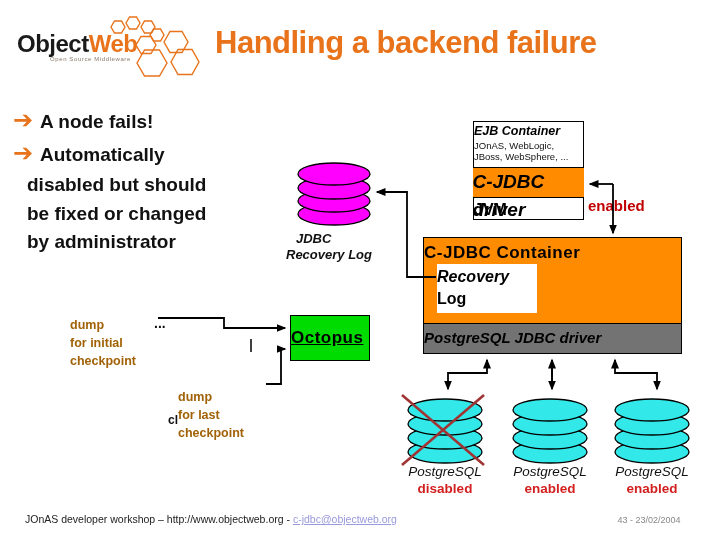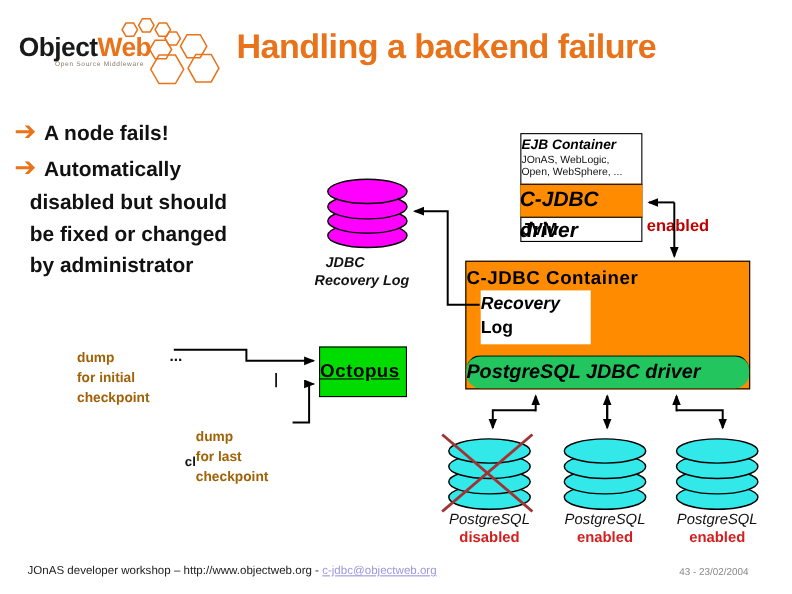--- a/index.html
+++ b/index.html
@@ -24,21 +24,21 @@
   .ejb-title{left:0;top:2px;width:100%;font-size:12.5px;}
   .ejb-sub{left:0;width:100%;font-size:9.5px;color:#111;}
   .ejb-driver{left:-1.5px;top:45px;width:111px;height:31px;background:#ff8c00;border-top:1.5px solid #000;border-bottom:1.5px solid #000;box-sizing:border-box;line-height:28px;font-size:19px;}
   .ejb-jvm{left:0;top:79px;width:100%;font-size:16px;}
   .enabled-label{left:588px;top:197px;font-size:15px;font-weight:bold;color:#c00000;}
   .controller-box{left:423px;top:237px;width:259px;height:117px;background:#ff8c00;border:1.5px solid #000;box-sizing:border-box;}
   .controller-title{left:0;top:5px;width:100%;font-size:17px;letter-spacing:0.5px;}
   .recovery-box{left:13px;top:26px;width:100px;height:49px;background:#ffffff;}
   .recovery-l1{left:0;top:4px;width:100%;font-size:16px;font-style:italic;}
   .recovery-l2{left:0;top:26px;width:100%;font-size:16px;}
-  .pg-strip{left:0;bottom:0;width:100%;height:30px;background:#22c55e;border-top:1.5px solid #000;box-sizing:border-box;line-height:28px;font-size:18px;border-radius:13px;}
+  .pg-strip{left:0;bottom:0;width:100%;height:30px;background:#737373;border-top:1.5px solid #000;box-sizing:border-box;line-height:28px;font-size:15px;}
   .octopus-box{left:290px;top:315px;width:80px;height:46px;background:#00dc00;border:1.5px solid #000;box-sizing:border-box;line-height:43px;font-size:17px;letter-spacing:0.5px;text-decoration:underline;}
   .lbl{font-weight:bold;color:#111;}
   .jdbc-lbl1{left:296px;top:231px;width:76px;font-size:13px;}
   .jdbc-lbl2{left:286px;top:247px;width:98px;font-size:13px;}
   .dump-line{font-size:12.5px;font-weight:bold;color:#a16207;}
   .ellipsis{left:154px;top:315px;font-size:14px;font-weight:bold;color:#111;}
   .cl-frag{left:168px;top:413px;font-size:12px;font-weight:bold;color:#111;}
   .db-name{width:86px;font-size:13.5px;font-weight:normal;font-style:italic;color:#111;text-align:center;}
   .db-status{width:86px;font-size:13.5px;font-weight:bold;color:#d21f1f;text-align:center;}
   
@@ -77,21 +77,21 @@
 
   <div class="abs bullet-arrow" style="left:13px;top:141px;">➔</div>
   <div class="abs bullet-line" style="left:40px;top:144px;">Automatically</div>
   <div class="abs bullet-line" style="left:27px;top:174px;">disabled but should</div>
   <div class="abs bullet-line" style="left:27px;top:203px;">be fixed or changed</div>
   <div class="abs bullet-line" style="left:27px;top:231px;">by administrator</div>
 
   <div class="abs ejb-box">
     <div class="abs ejb-title ctr b i">EJB Container</div>
     <div class="abs ejb-sub ctr" style="top:18px;">JOnAS, WebLogic,</div>
-    <div class="abs ejb-sub ctr" style="top:29px;">Open, WebSphere, ...</div>
+    <div class="abs ejb-sub ctr" style="top:29px;">JBoss, WebSphere, ...</div>
     <div class="abs ejb-driver ctr b i">C-JDBC driver</div>
     <div class="abs ejb-jvm ctr b">JVM</div>
   </div>
 
   <div class="abs enabled-label">enabled</div>
 
   <div class="abs controller-box">
     <div class="abs controller-title ctr b">C-JDBC Container</div>
     <div class="abs recovery-box">
       <div class="abs recovery-l1 ctr b">Recovery</div>

